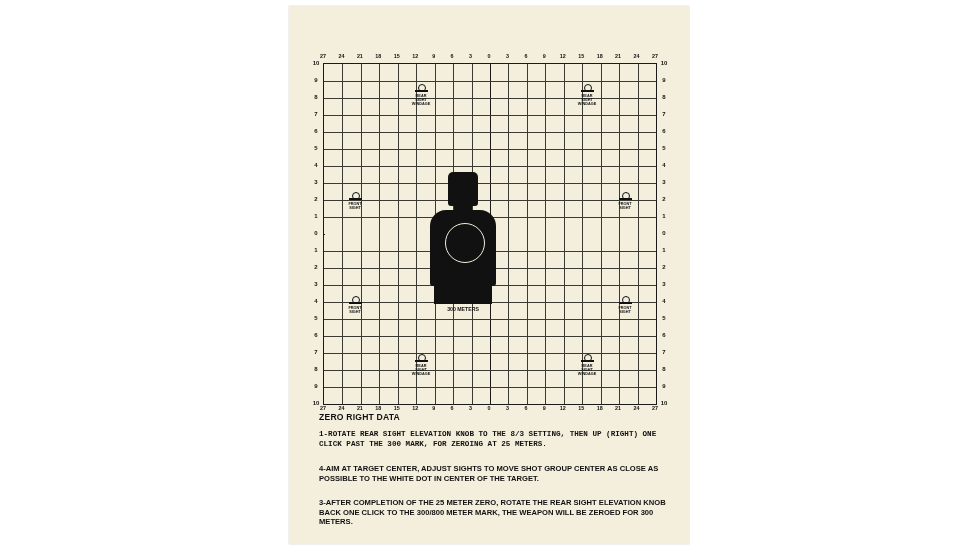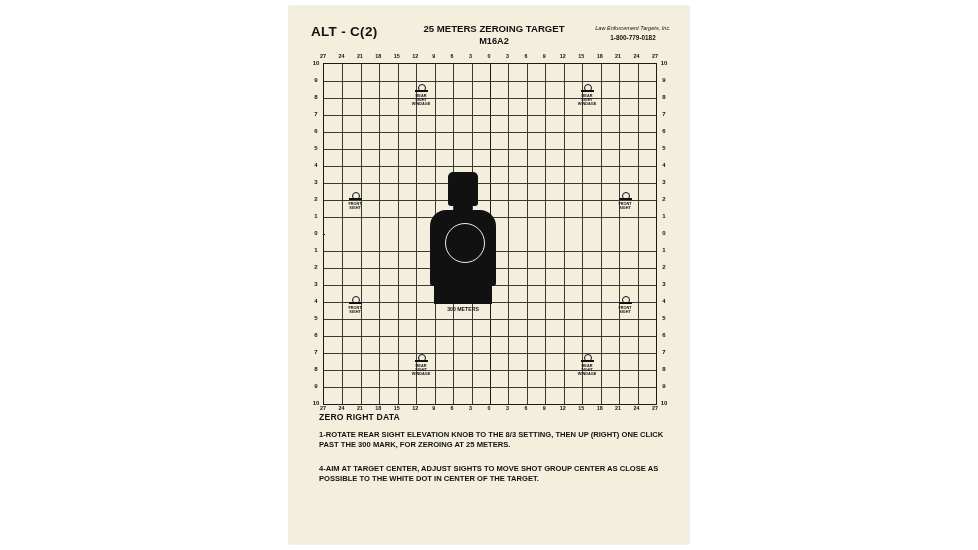--- a/index.html
+++ b/index.html
@@ -231,38 +231,31 @@
   }
   .instr {
     position: absolute;
     left: 30px;
     width: 348px;
     font-size: 7.6px;
     font-weight: bold;
     line-height: 9.6px;
     color: #111;
   }
-  #instr-1 { top: 424px; }
+  #instr-1 { top: 424px; font-family: Liberation Mono, monospace; }
   #instr-2 { top: 458px; }
   #instr-3 { top: 492px; }
 </style>
 </head>
 <body>
 
 <div id="stage">
 
   <div id="target-sheet">
 
-    <div class="hdr">
-      <div class="hdr-code">ALT - C(2)</div>
-      <div class="hdr-title">25 METERS ZEROING TARGET</div>
-      <div class="hdr-sub">M16A2</div>
-      <div class="hdr-brand">Law Enforcement Targets, Inc.</div>
-      <div class="hdr-phone">1-800-779-0182</div>
-    </div>
 
     <div class="tickrow" id="ticks-top" style="top:47px">
         <span style="left: 0px;">27</span>
         <span style="left: 18.4444px;">24</span>
         <span style="left: 36.8889px;">21</span>
         <span style="left: 55.3333px;">18</span>
         <span style="left: 73.7778px;">15</span>
         <span style="left: 92.2222px;">12</span>
         <span style="left: 110.667px;">9</span>
         <span style="left: 129.111px;">6</span>
@@ -440,15 +433,16 @@
             <div>REAR</div>
             <div>SIGHT</div>
             <div>WINDAGE</div>
           </div>
         </div>
     </div>
 
     <div id="zero-data-title">ZERO RIGHT DATA</div>
     <div class="instr" id="instr-1">1-ROTATE REAR SIGHT ELEVATION KNOB TO THE 8/3 SETTING, THEN UP (RIGHT) ONE CLICK PAST THE 300 MARK, FOR ZEROING AT 25 METERS.</div>
     <div class="instr" id="instr-2">4-AIM AT TARGET CENTER, ADJUST SIGHTS TO MOVE SHOT GROUP CENTER AS CLOSE AS POSSIBLE TO THE WHITE DOT IN CENTER OF THE TARGET.</div>
+    <div class="instr" id="instr-3">3-AFTER COMPLETION OF THE 25 METER ZERO, ROTATE THE REAR SIGHT ELEVATION KNOB BACK ONE CLICK TO THE 300/800 METER MARK, THE WEAPON WILL BE ZEROED FOR 300 METERS.</div>
 
   </div>
 </div>
 
 </body></html>

